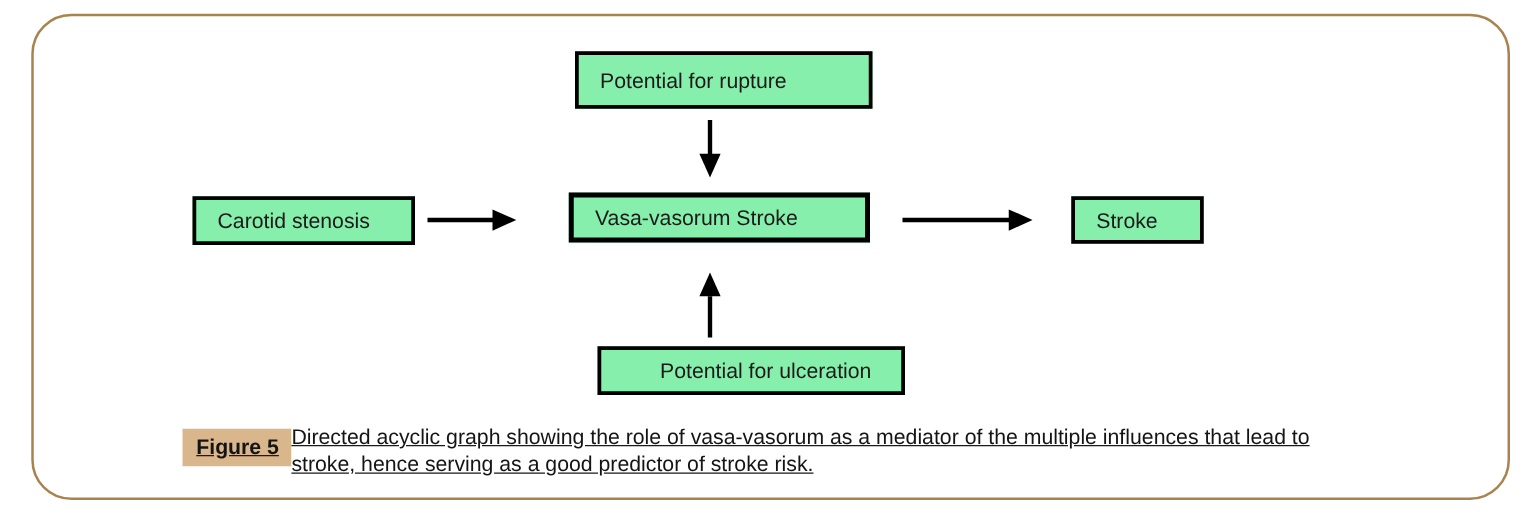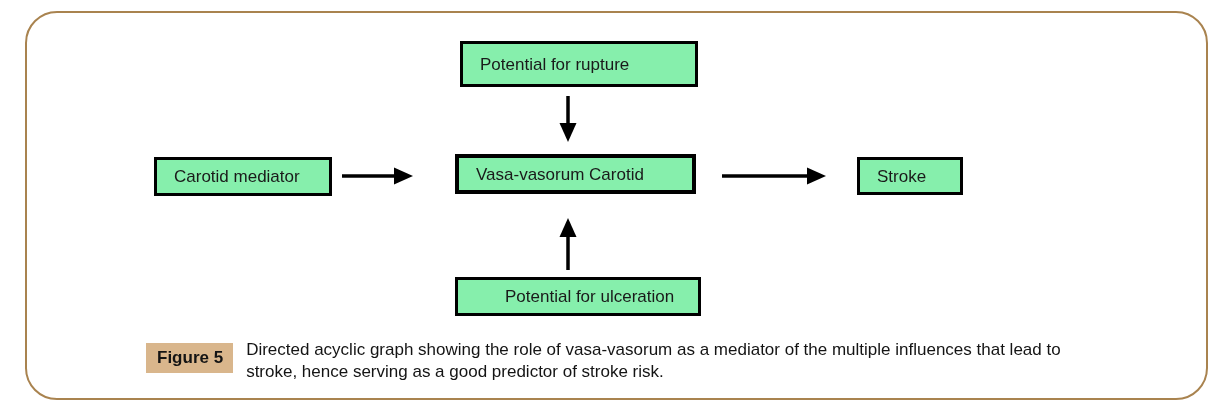--- a/index.html
+++ b/index.html
@@ -22,31 +22,31 @@
   }
   .node{
     position:absolute;background:#86efac;border:3px solid var(--node-border);
     display:flex;align-items:center;box-sizing:border-box;
     font-size:17px;line-height:1;padding-left:17px;white-space:nowrap;
   }
   .node-rupture{left:460px;top:41px;width:238px;height:46px;}
   .node-carotid{left:154px;top:157px;width:178px;height:39px;}
   .node-vasa{left:455px;top:154px;width:241px;height:40px;border-width:4px;}
   .node-stroke{left:857px;top:157px;width:106px;height:38px;}
-  .node-ulceration{left:455px;top:277px;width:246px;height:39px;padding-left:47px;}
+  .node-ulceration{left:478px;top:277px;width:246px;height:39px;padding-left:47px;}
   .arrows{position:absolute;left:0;top:0;width:1222px;height:415px;pointer-events:none;}
   .caption{
-    position:absolute;left:146px;top:339px;display:flex;align-items:flex-start;
+    position:absolute;left:146px;top:339px;display:flex;align-items:flex-start;text-decoration:underline;
   }
   .caption-chip{
     background:var(--chip-bg);color:#141414;font-weight:bold;font-size:17px;
     padding:5px 10px 5px 11px;margin-top:4px;white-space:nowrap;
   }
   .caption-text{
-    margin-left:13px;width:860px;font-size:17px;line-height:22px;color:#141414;
+    width:860px;font-size:17px;line-height:22px;color:#141414;
   }
 </style>
 </head>
 <body>
 
 <div class="frame"></div>
 
 <svg class="arrows" viewBox="0 0 1222 415" xmlns="http://www.w3.org/2000/svg">
 
   <g>
@@ -68,25 +68,25 @@
     <line x1="722" y1="176" x2="810" y2="176" stroke="#000" stroke-width="3.5"></line>
     <polygon points="826,176 807,167.5 807,184.5" fill="#000"></polygon>
   </g>
 </svg>
 
 <div class="node node-rupture">
   <span>Potential for rupture</span>
 </div>
 
 <div class="node node-carotid">
-  <span>Carotid mediator</span>
+  <span>Carotid stenosis</span>
 </div>
 
 <div class="node node-vasa">
-  <span>Vasa-vasorum Carotid</span>
+  <span>Vasa-vasorum Stroke</span>
 </div>
 
 <div class="node node-stroke">
   <span>Stroke</span>
 </div>
 
 <div class="node node-ulceration">
   <span>Potential for ulceration</span>
 </div>
 

